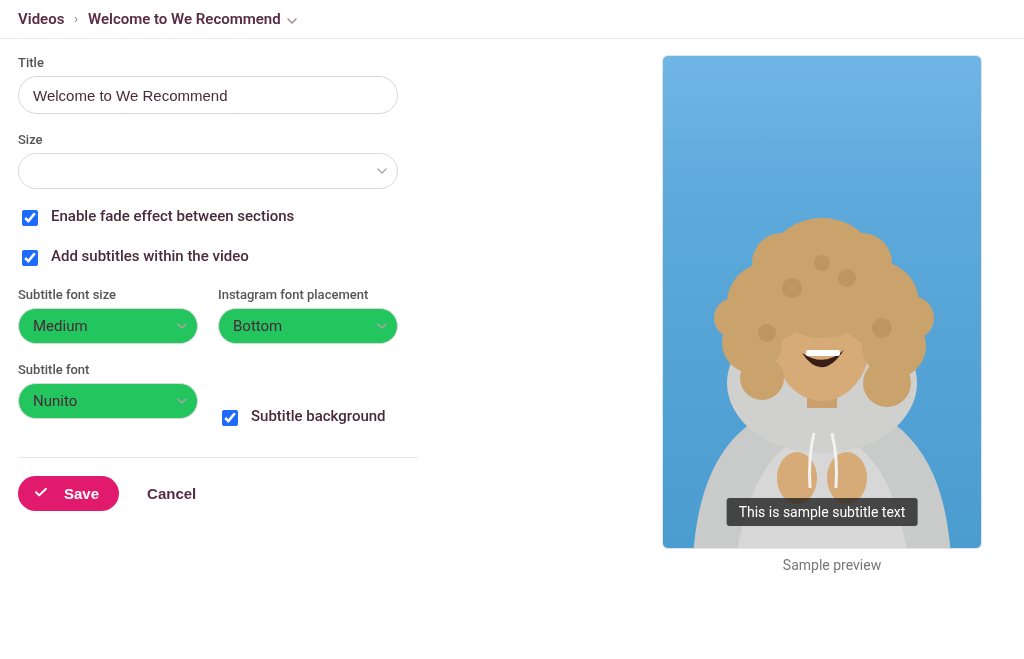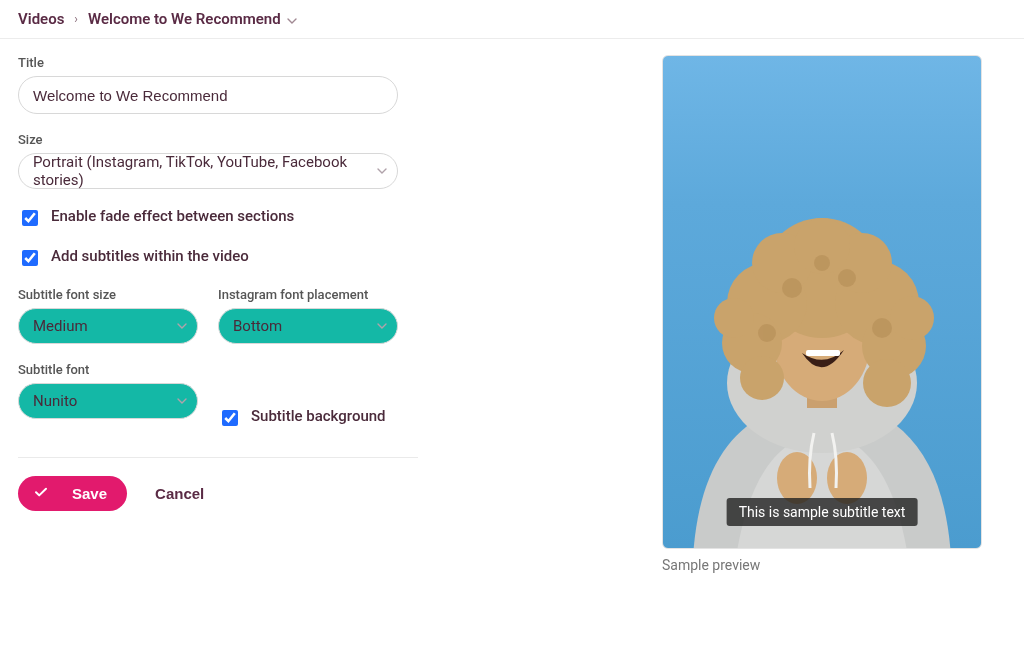--- a/index.html
+++ b/index.html
@@ -54,21 +54,21 @@
     height:36px;
     border:1px solid #d8d8d8;
     border-radius:20px;
     padding:0 32px 0 14px;
     font-size:15px;
     color:#4a2a3a;
     background:#fff;
     display:flex;
     align-items:center;
   }
-  .select.small { width:180px; background:#14b8a6;}
+  .select.small { width:180px; background:#22c55e;}
   .select .caret {
     position:absolute;
     right:10px;
     top:50%;
     transform:translateY(-50%);
     pointer-events:none;
   }
   .caret svg { display:block; }
   .check-row {
     display:flex;
@@ -87,21 +87,21 @@
   hr.sep {
     border:none;
     border-top:1px solid #eaeaea;
     margin:20px 0 18px 0;
     width:400px;
   }
   .actions { display:flex; align-items:center; gap:22px; }
   .btn-save {
     display:inline-flex;
     align-items:center;
-    gap:24px;
+    gap:16px;
     background:#e21a6d;
     color:#fff;
     border:none;
     border-radius:20px;
     padding:9px 20px 9px 16px;
     font-size:15px;
     font-weight:600;
     cursor:pointer;
   }
   .btn-cancel {
@@ -132,20 +132,21 @@
     bottom:22px;
     transform:translateX(-50%);
     background:rgba(30,30,30,0.78);
     color:#fff;
     font-size:14px;
     padding:6px 12px;
     border-radius:3px;
     white-space:nowrap;
   }
   .preview-caption {
+    text-align:center;
     color:#777;
     font-size:14px;
     margin-top:8px;
   }
 </style>
 </head>
 <body>
 
 <div class="breadcrumb">
   <span>Videos</span>
@@ -164,21 +165,20 @@
   <div class="form-col">
 
     <div class="field">
       <div class="label">Title</div>
       <input type="text" class="input-text" value="Welcome to We Recommend" style="">
     </div>
 
     <div class="field">
       <div class="label">Size</div>
       <div class="select">
-        <span>Portrait (Instagram, TikTok, YouTube, Facebook stories)</span>
         <span class="caret">
           <svg width="10" height="6" viewBox="0 0 10 6">
               <path d="M1 1l4 4 4-4" stroke="#b0a2aa" stroke-width="1.4" fill="none" stroke-linecap="round"></path>
             </svg>
         </span>
       </div>
     </div>
 
     <label class="check-row">
       <input type="checkbox" checked="" style="">

